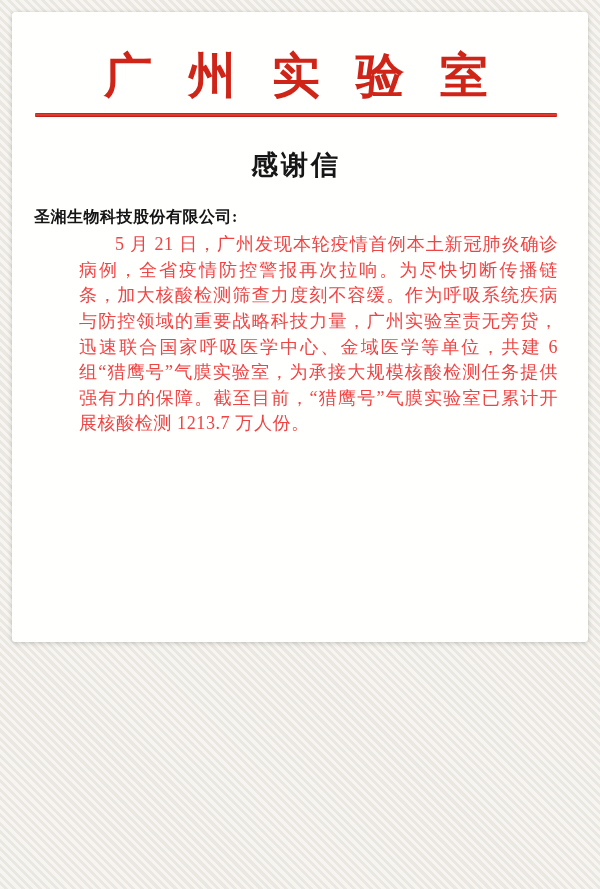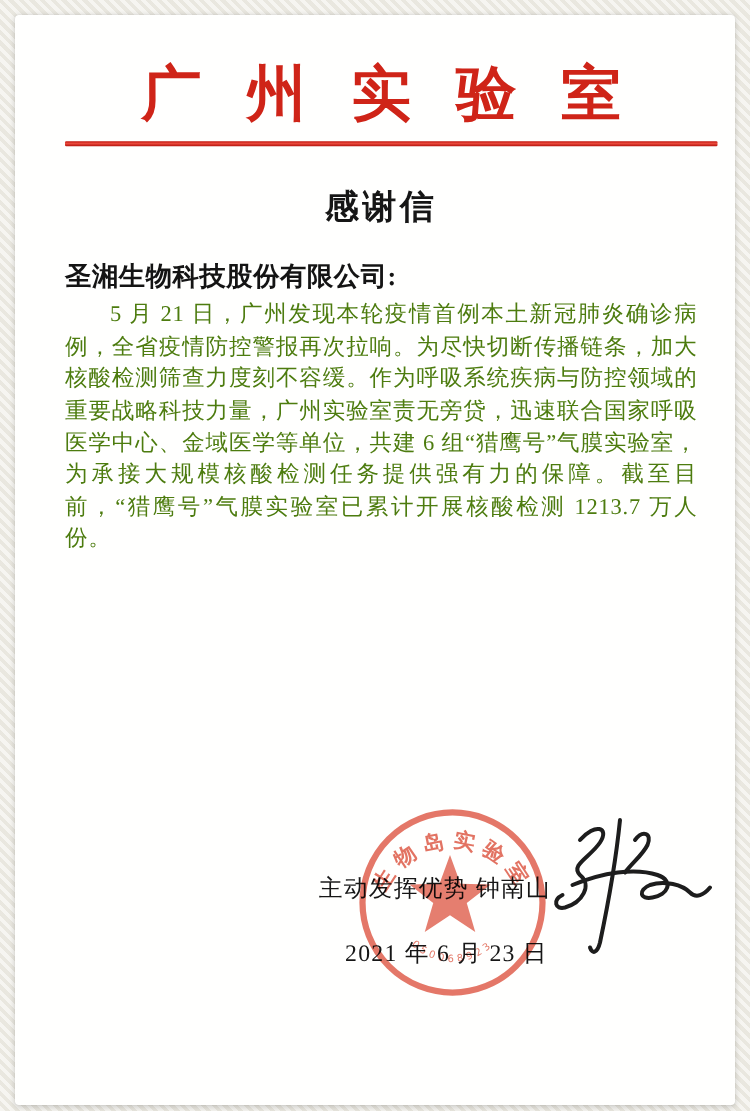--- a/index.html
+++ b/index.html
@@ -4,25 +4,25 @@
 <style>
   * { margin:0; padding:0; box-sizing:border-box; }
   html,body { width:600px; height:889px; }
   body {
     font-family: "Liberation Serif", "DejaVu Serif", serif;
     background-color:#edebe3;
     background-image: repeating-linear-gradient(45deg, rgba(255,255,255,.5) 0 3px, rgba(0,0,0,.015) 3px 6px);
     position:relative;
   }
   .page {
-    position:absolute; left:12px; top:12px; width:576px; height:872px;
+    position:absolute; left:12px; top:12px; width:576px; height:630px;
     background:#fffffe;
     border-radius:3px;
     box-shadow:0 1px 5px rgba(0,0,0,.18), 0 0 1px rgba(0,0,0,.12);
-    padding:36px 30px 0 40px;
+    padding:36px 30px 0 22px;
     overflow:hidden;
   }
   .letterhead {
     color:#cf2418;
     font-size:48px;
     font-weight:700;
     text-align:center;
     letter-spacing:36px;
     padding-left:36px;
     white-space:nowrap;
@@ -37,32 +37,33 @@
   .letter-title {
     margin-top:30px;
     text-align:center;
     font-size:27px;
     font-weight:700;
     letter-spacing:3px;
     color:#161616;
   }
   .salutation {
     margin-top:24px;
-    font-size:21px;
+    font-size:16px;
     font-weight:700;
     color:#141414;
     letter-spacing:.5px;
   }
   .body-text p {
     font-size:18px;
-    color:#4d7c0f;
+    color:#ef4444;
     line-height:25.6px;
     text-align:justify;
     text-indent:2em;
     letter-spacing:.6px;
+    margin-left:45px;
   }
   .body-text p:first-child { margin-top:4px; }
   .sign-line {
     position:absolute;
     font-size:19px;
     color:#161616;
     letter-spacing:1px;
     white-space:nowrap;
   }
   .sign-name   { left:243px; top:686px; }

